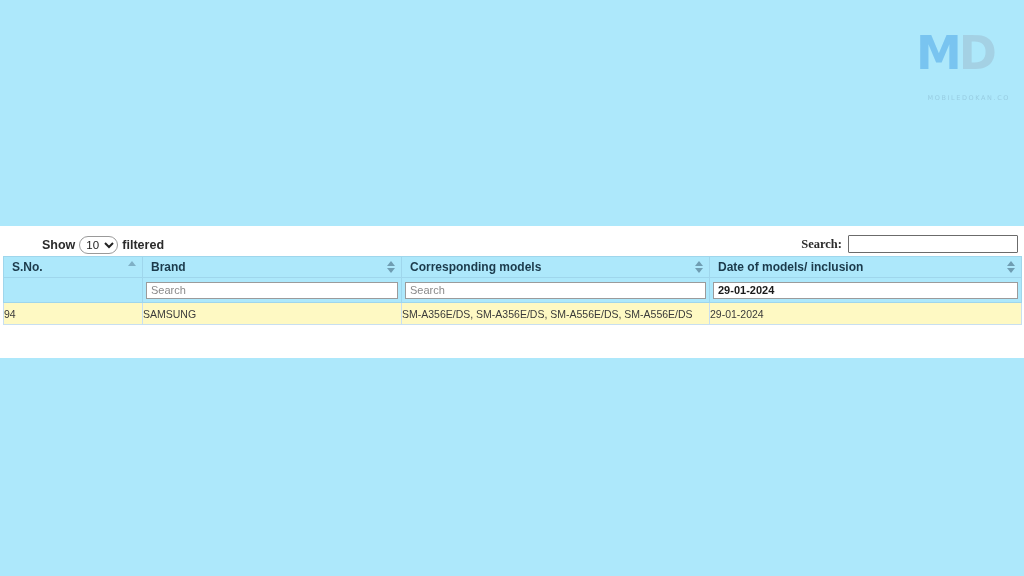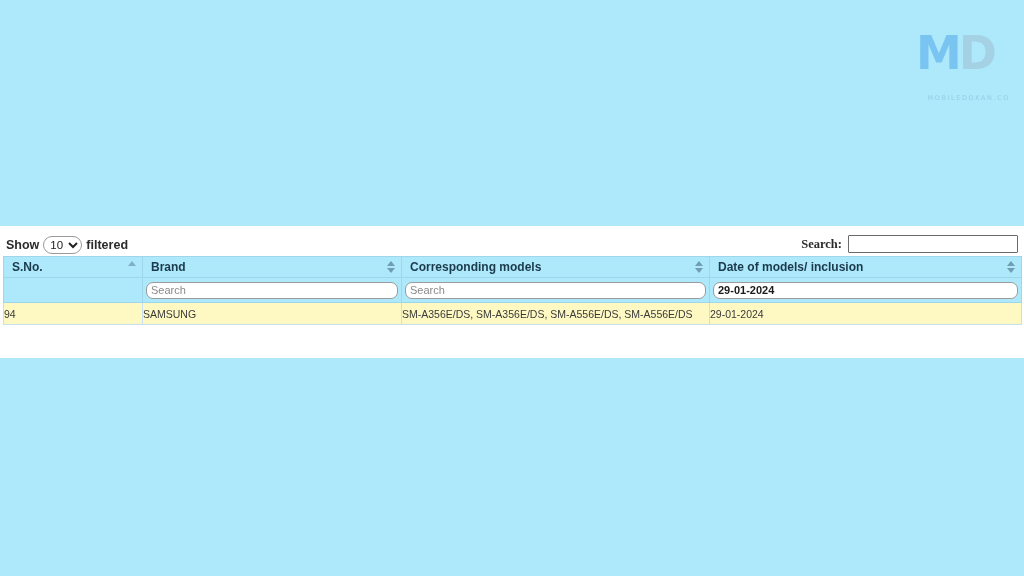--- a/index.html
+++ b/index.html
@@ -65,20 +65,21 @@
     width: 1024px;
     height: 132px;
     background: #ffffff;
   }
 
   
   .controls-row {
     position: relative;
     height: 30px;
     padding: 0 6px;
+    margin-left: 36px;
   }
   .length-control {
     position: absolute;
     left: 6px;
     top: 10px;
     font-size: 12.5px;
     font-weight: bold;
     color: #2b2b2b;
     display: flex;
     align-items: center;
@@ -182,21 +183,21 @@
   }
   .col-filter {
     width: 100%;
     height: 17px;
     box-sizing: border-box;
     border: 1px solid #9b9b9b;
     background: #ffffff;
     font-family: "Liberation Sans", sans-serif;
     font-size: 11px;
     padding: 0 4px;
-    border-radius: 7px;
+    border-radius: 0;
     color: #222;
   }
   .col-filter.filled {
     font-weight: bold;
     color: #1a1a1a;
   }
   .col-filter::placeholder {
     color: #8a8a8a;
     font-weight: normal;
   }

